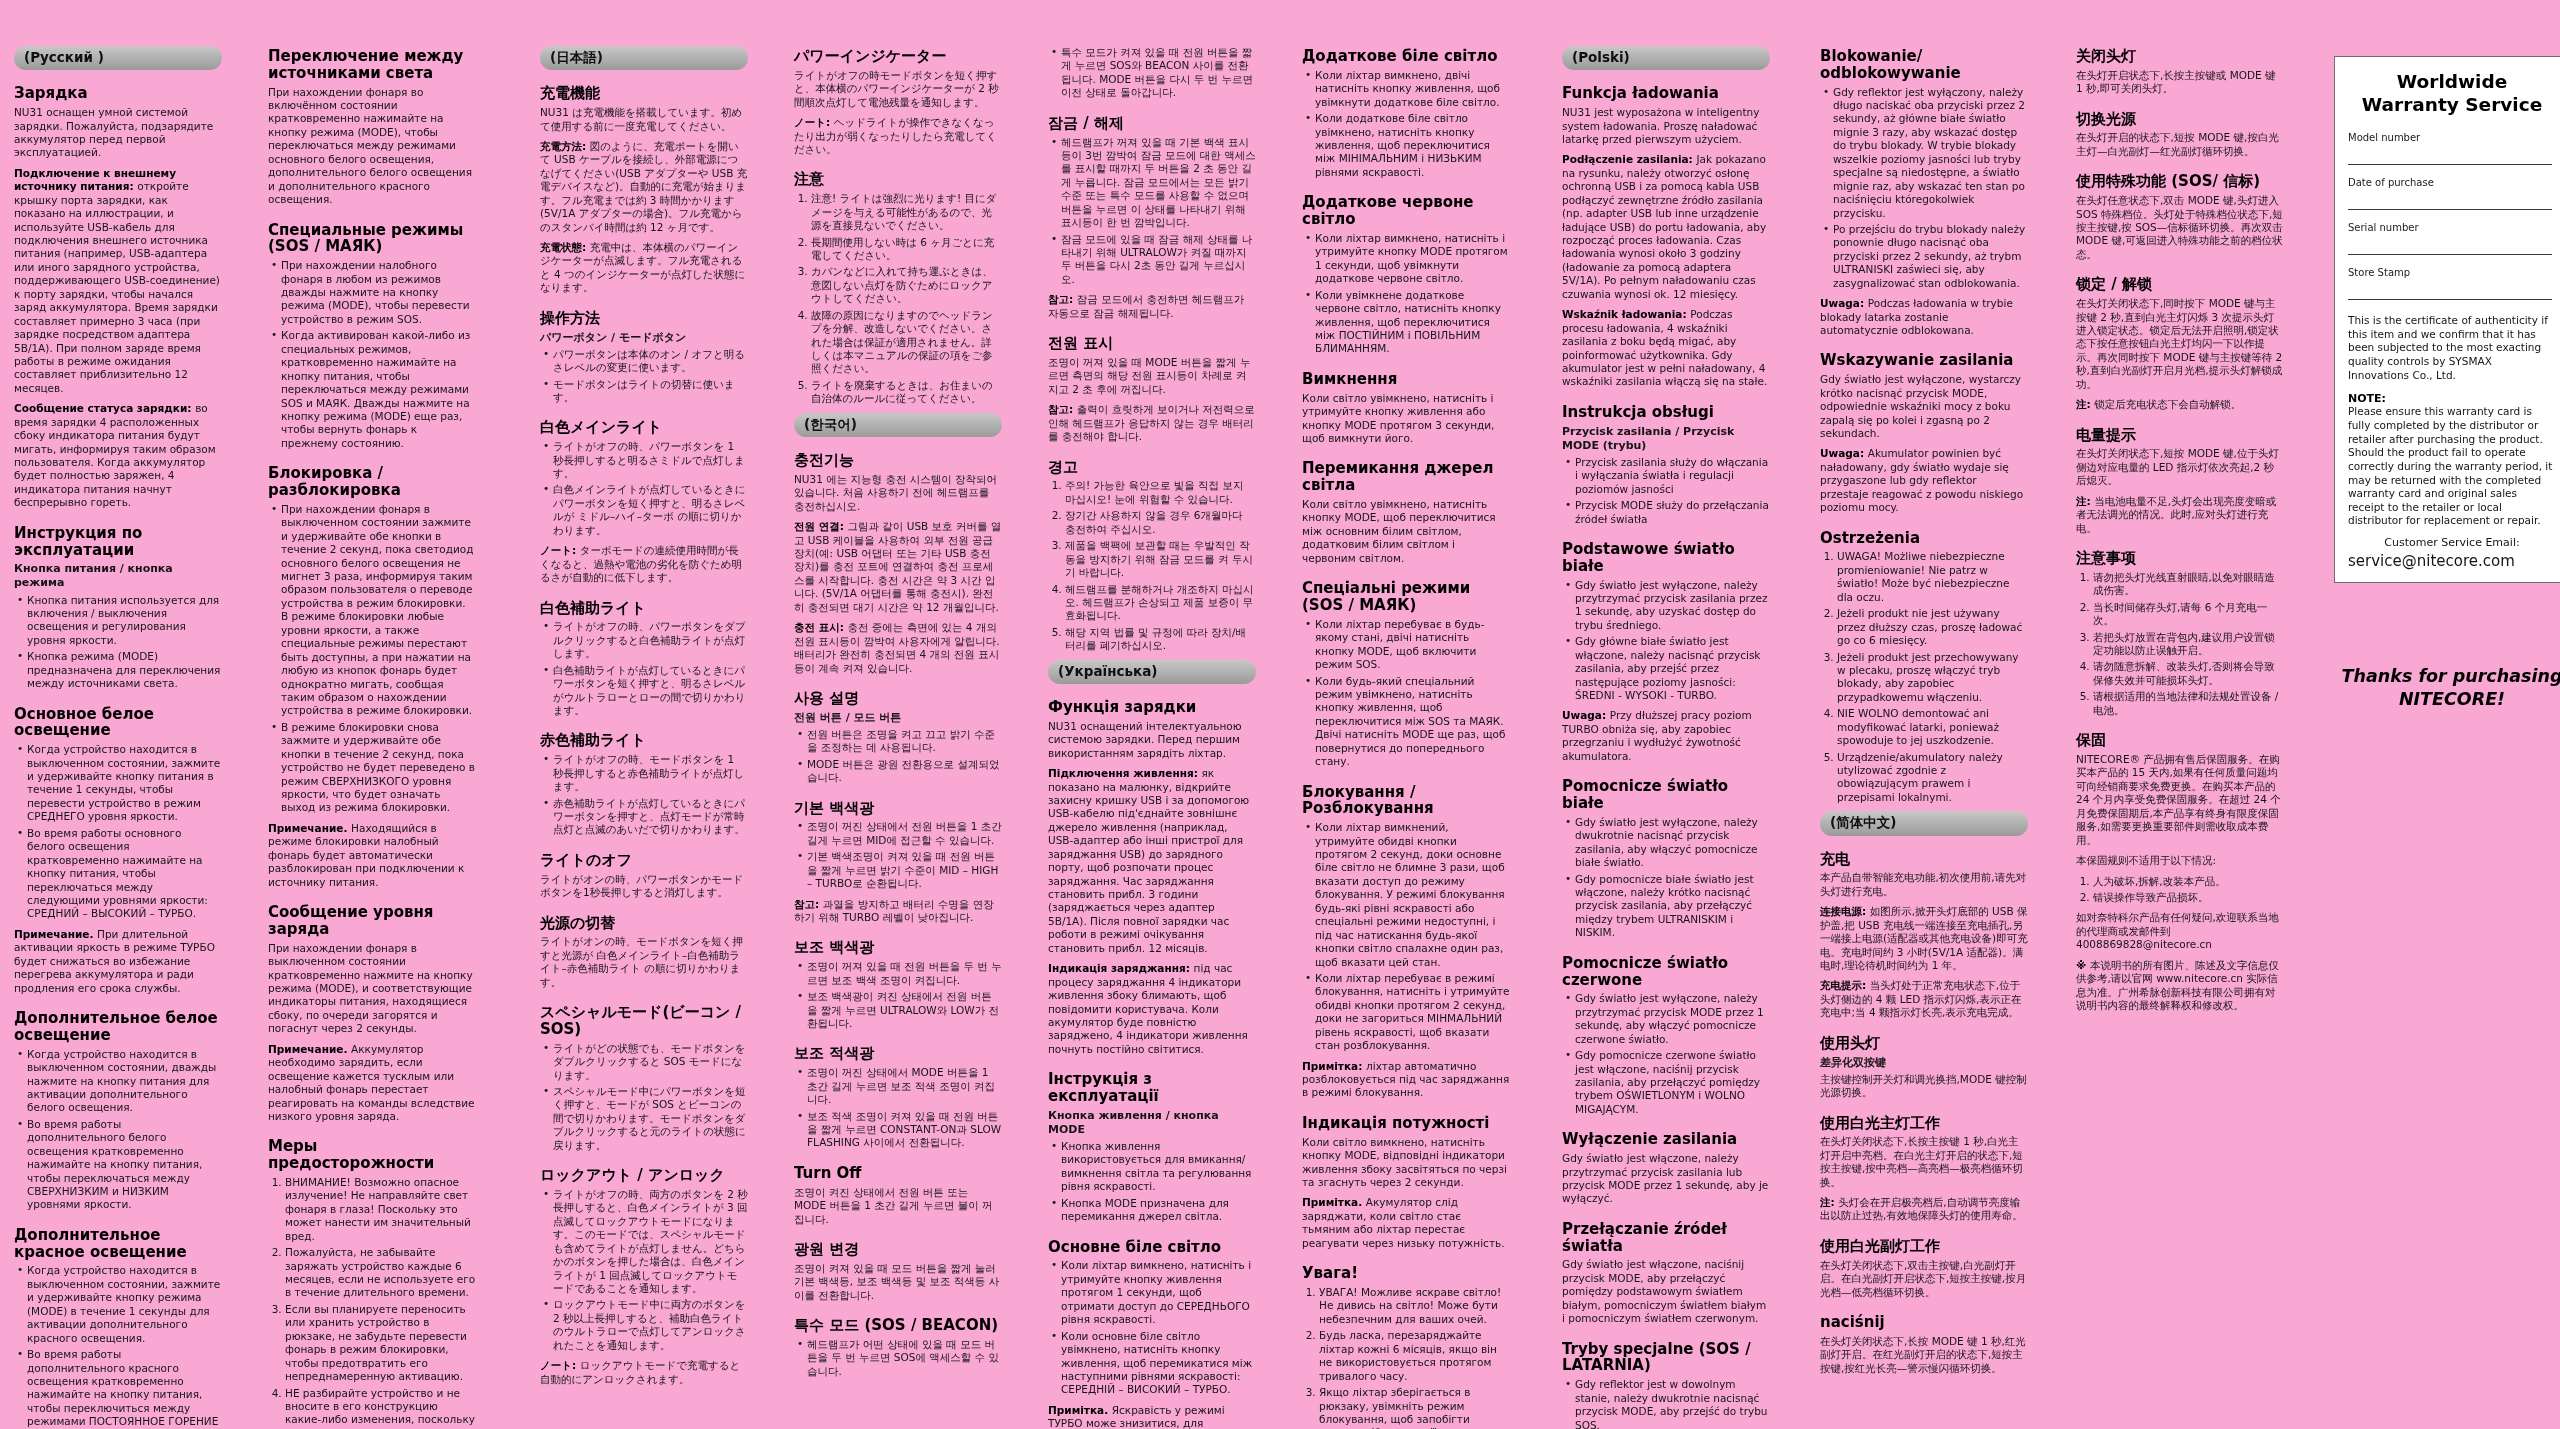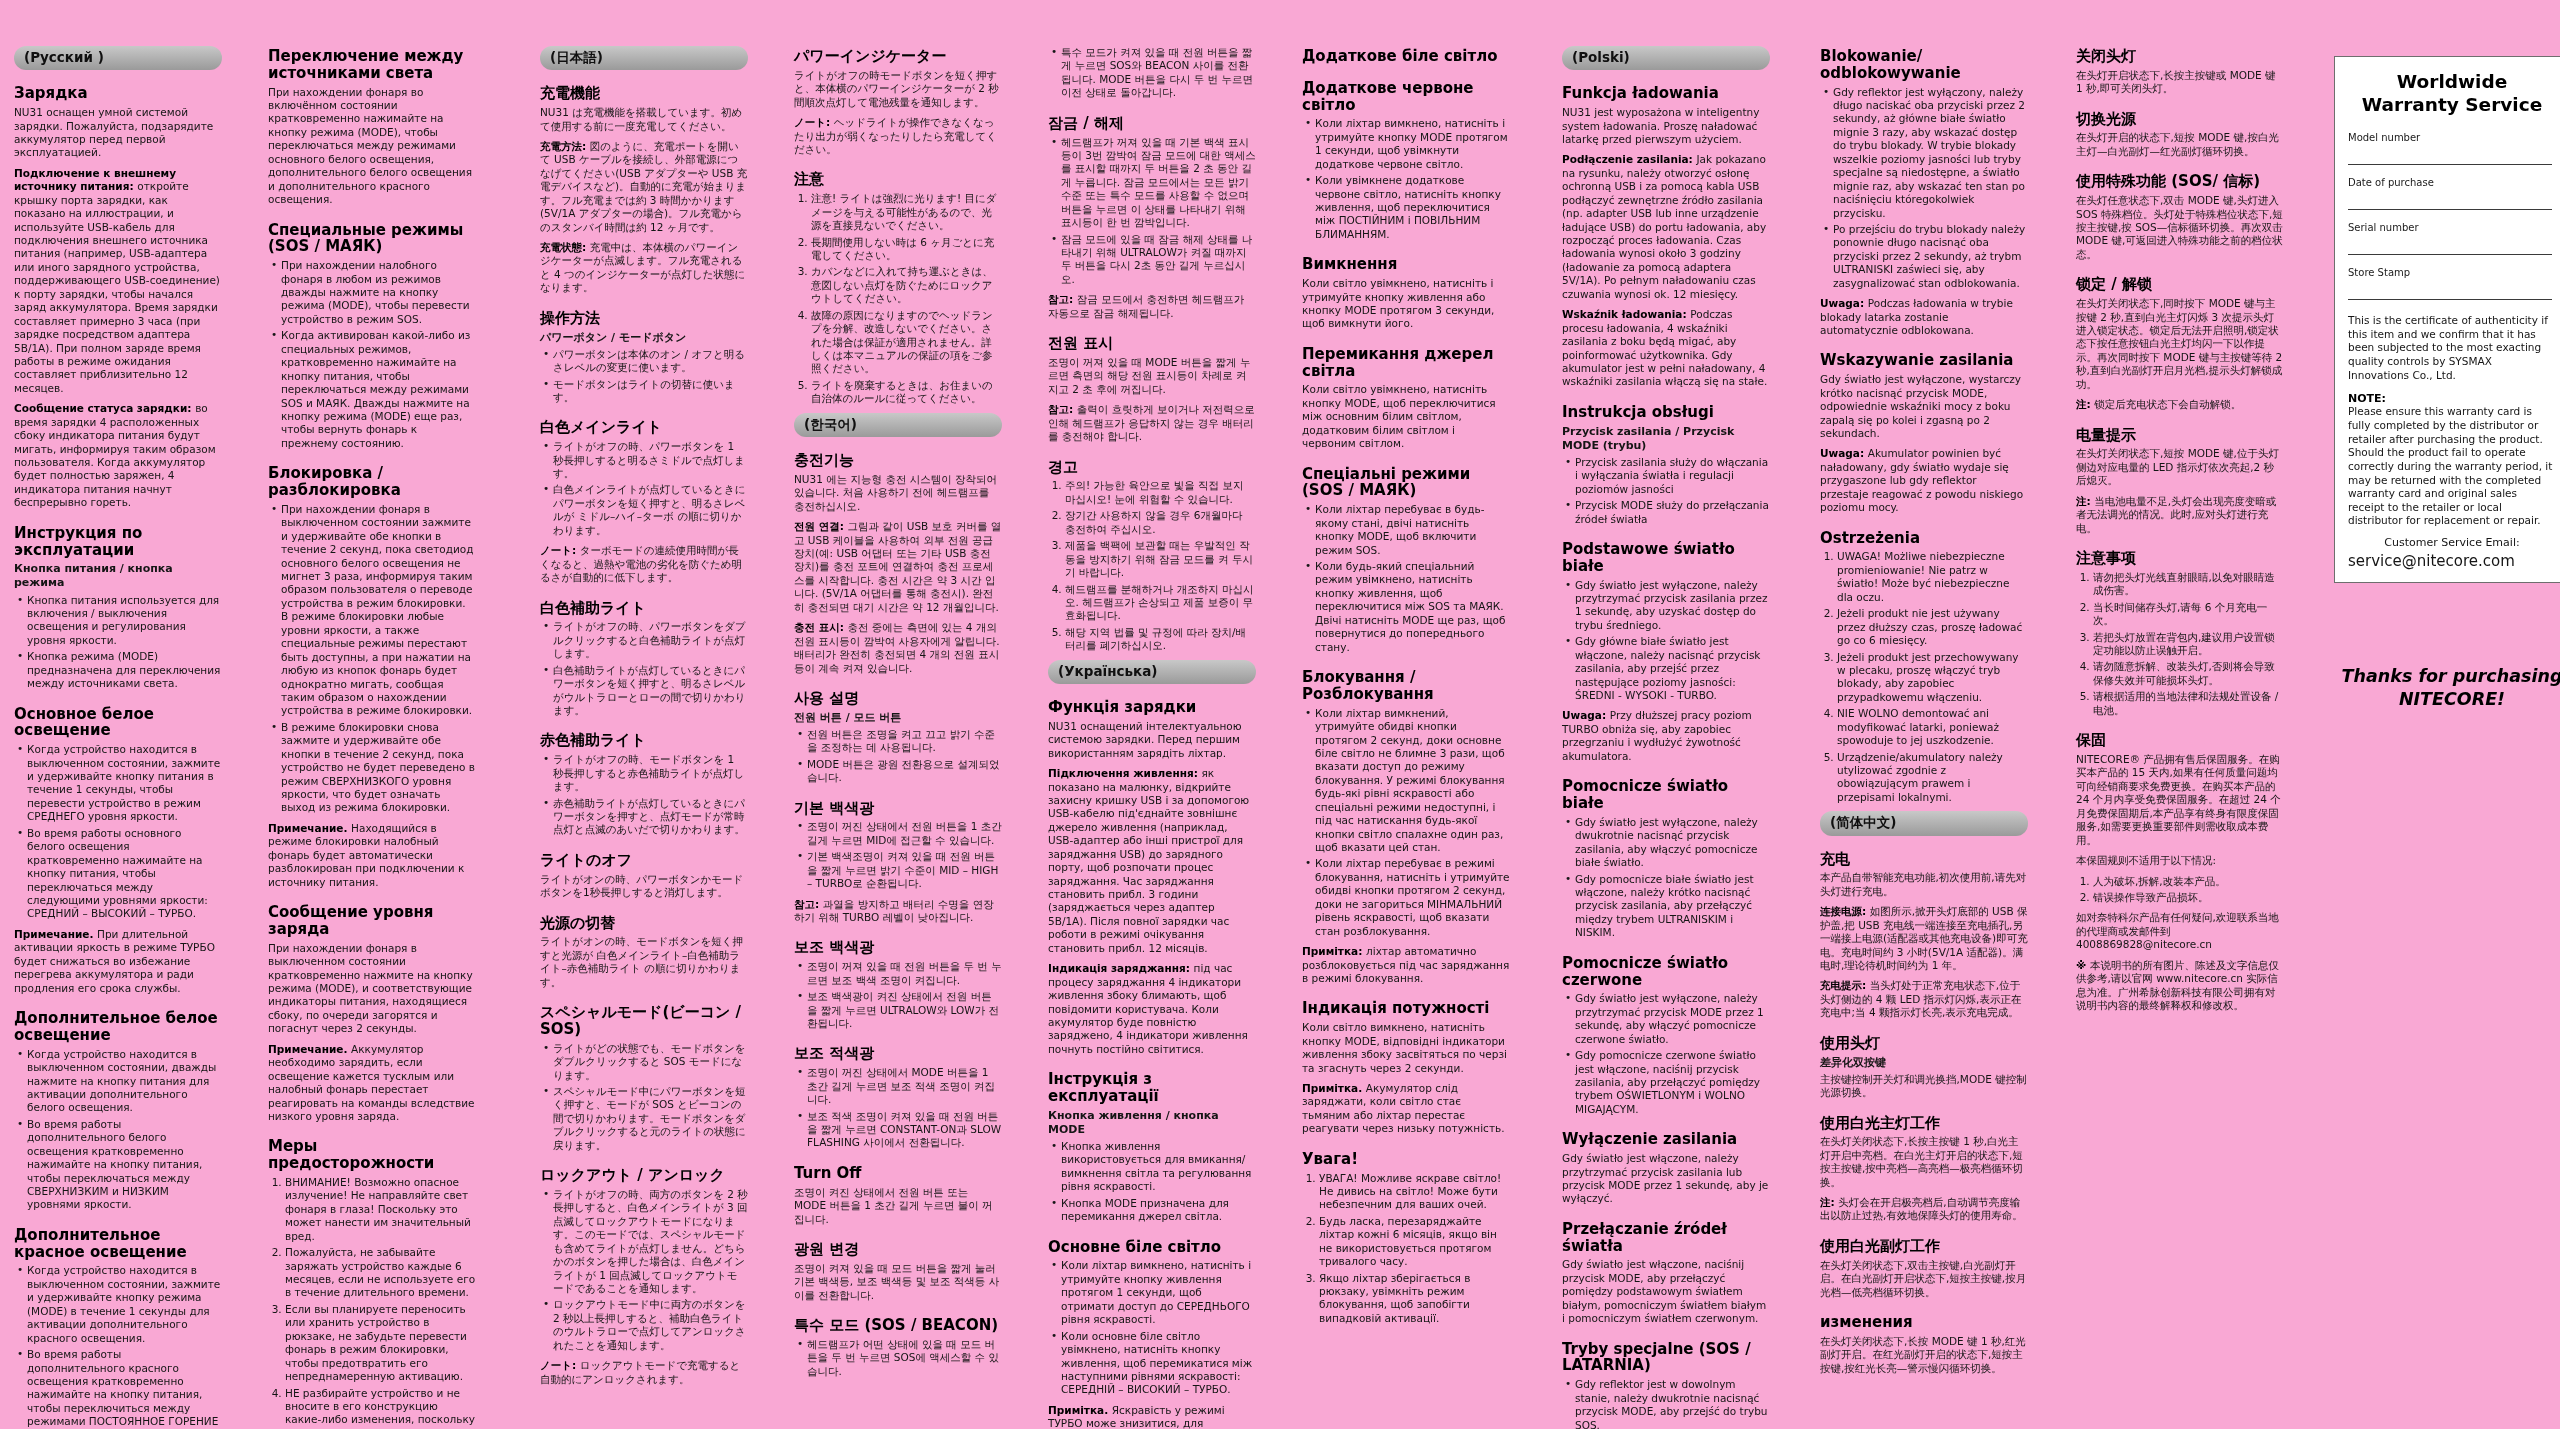--- a/index.html
+++ b/index.html
@@ -216,20 +216,24 @@
         </ul>
         <h3>Основне біле світло</h3>
         <ul>
           <li>Коли ліхтар вимкнено, натисніть і утримуйте кнопку живлення протягом 1 секунди, щоб отримати доступ до СЕРЕДНЬОГО рівня яскравості.</li>
           <li>Коли основне біле світло увімкнено, натисніть кнопку живлення, щоб перемикатися між наступними рівнями яскравості: СЕРЕДНІЙ – ВИСОКИЙ – ТУРБО.</li>
         </ul>
         <p><b>Примітка. </b>Яскравість у режимі ТУРБО може знизитися, для запобігання перегрівання та подовження терміну служби акумулятору, коли режим увімкнений протягом тривалого часу.</p>
       </div>
       <div class="col" style="left: 1302px;">
         <h3>Додаткове біле світло</h3>
+        <ul>
+          <li>Коли ліхтар вимкнено, двічі натисніть кнопку живлення, щоб увімкнути додаткове біле світло.</li>
+          <li>Коли додаткове біле світло увімкнено, натисніть кнопку живлення, щоб переключитися між МІНІМАЛЬНИМ і НИЗЬКИМ рівнями яскравості.</li>
+        </ul>
         <h3>Додаткове червоне світло</h3>
         <ul>
           <li>Коли ліхтар вимкнено, натисніть і утримуйте кнопку MODE протягом 1 секунди, щоб увімкнути додаткове червоне світло.</li>
           <li>Коли увімкнене додаткове червоне світло, натисніть кнопку живлення, щоб переключитися між ПОСТІЙНИМ і ПОВІЛЬНИМ БЛИМАННЯМ.</li>
         </ul>
         <h3>Вимкнення</h3>
         <p>Коли світло увімкнено, натисніть і утримуйте кнопку живлення або кнопку MODE протягом 3 секунди, щоб вимкнути його.</p>
         <h3>Перемикання джерел світла</h3>
         <p>Коли світло увімкнено, натисніть кнопку MODE, щоб переключитися між основним білим світлом, додатковим білим світлом і червоним світлом.</p>
         <h3>Спеціальні режими (SOS / МАЯК)</h3>
@@ -314,21 +318,21 @@
         <p><b>连接电源: </b>如图所示,掀开头灯底部的 USB 保护盖,把 USB 充电线一端连接至充电插孔,另一端接上电源(适配器或其他充电设备)即可充电。充电时间约 3 小时(5V/1A 适配器)。满电时,理论待机时间约为 1 年。</p>
         <p><b>充电提示: </b>当头灯处于正常充电状态下,位于头灯侧边的 4 颗 LED 指示灯闪烁,表示正在充电中;当 4 颗指示灯长亮,表示充电完成。</p>
         <h3>使用头灯</h3>
         <div class="sub">差异化双按键</div>
         <p>主按键控制开关灯和调光换挡,MODE 键控制光源切换。</p>
         <h3>使用白光主灯工作</h3>
         <p>在头灯关闭状态下,长按主按键 1 秒,白光主灯开启中亮档。在白光主灯开启的状态下,短按主按键,按中亮档—高亮档—极亮档循环切换。</p>
         <p><b>注: </b>头灯会在开启极亮档后,自动调节亮度输出以防止过热,有效地保障头灯的使用寿命。</p>
         <h3>使用白光副灯工作</h3>
         <p>在头灯关闭状态下,双击主按键,白光副灯开启。在白光副灯开启状态下,短按主按键,按月光档—低亮档循环切换。</p>
-        <h3>изменения</h3>
+        <h3>naciśnij</h3>
         <p>在头灯关闭状态下,长按 MODE 键 1 秒,红光副灯开启。在红光副灯开启的状态下,短按主按键,按红光长亮—警示慢闪循环切换。</p>
       </div>
       <div class="col" style="left: 2076px;">
         <h3>关闭头灯</h3>
         <p>在头灯开启状态下,长按主按键或 MODE 键 1 秒,即可关闭头灯。</p>
         <h3>切换光源</h3>
         <p>在头灯开启的状态下,短按 MODE 键,按白光主灯—白光副灯—红光副灯循环切换。</p>
         <h3>使用特殊功能 (SOS/ 信标)</h3>
         <p>在头灯任意状态下,双击 MODE 键,头灯进入 SOS 特殊档位。头灯处于特殊档位状态下,短按主按键,按 SOS—信标循环切换。再次双击 MODE 键,可返回进入特殊功能之前的档位状态。</p>
         <h3>锁定 / 解锁</h3>

